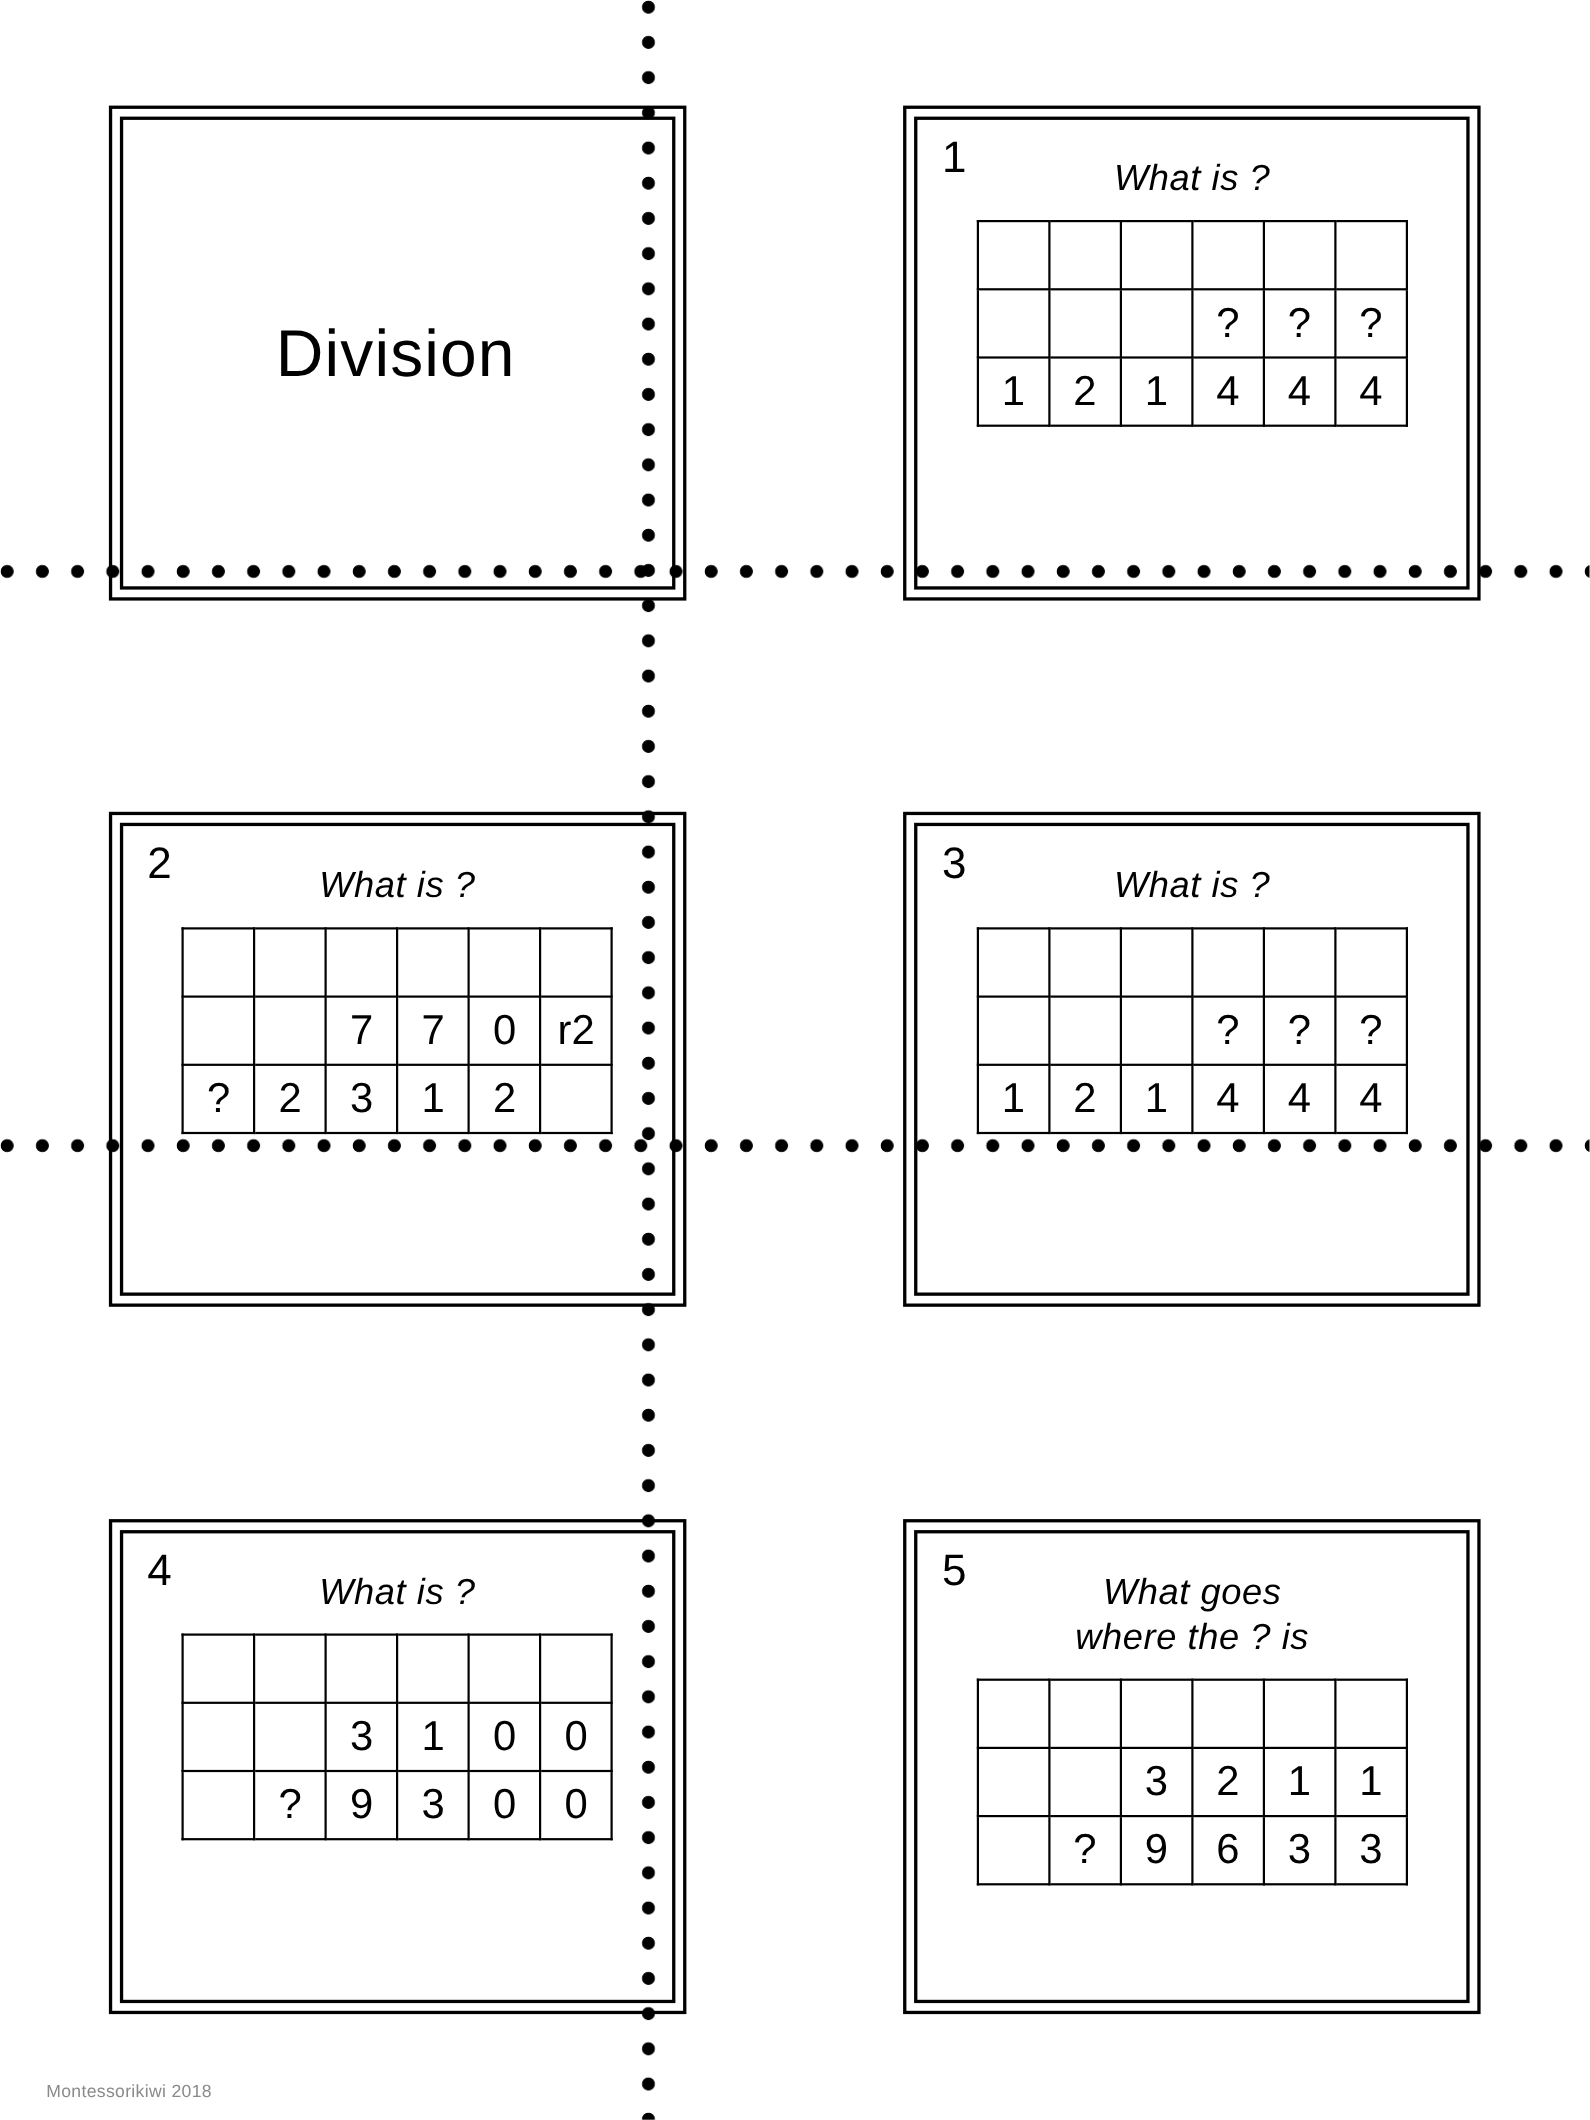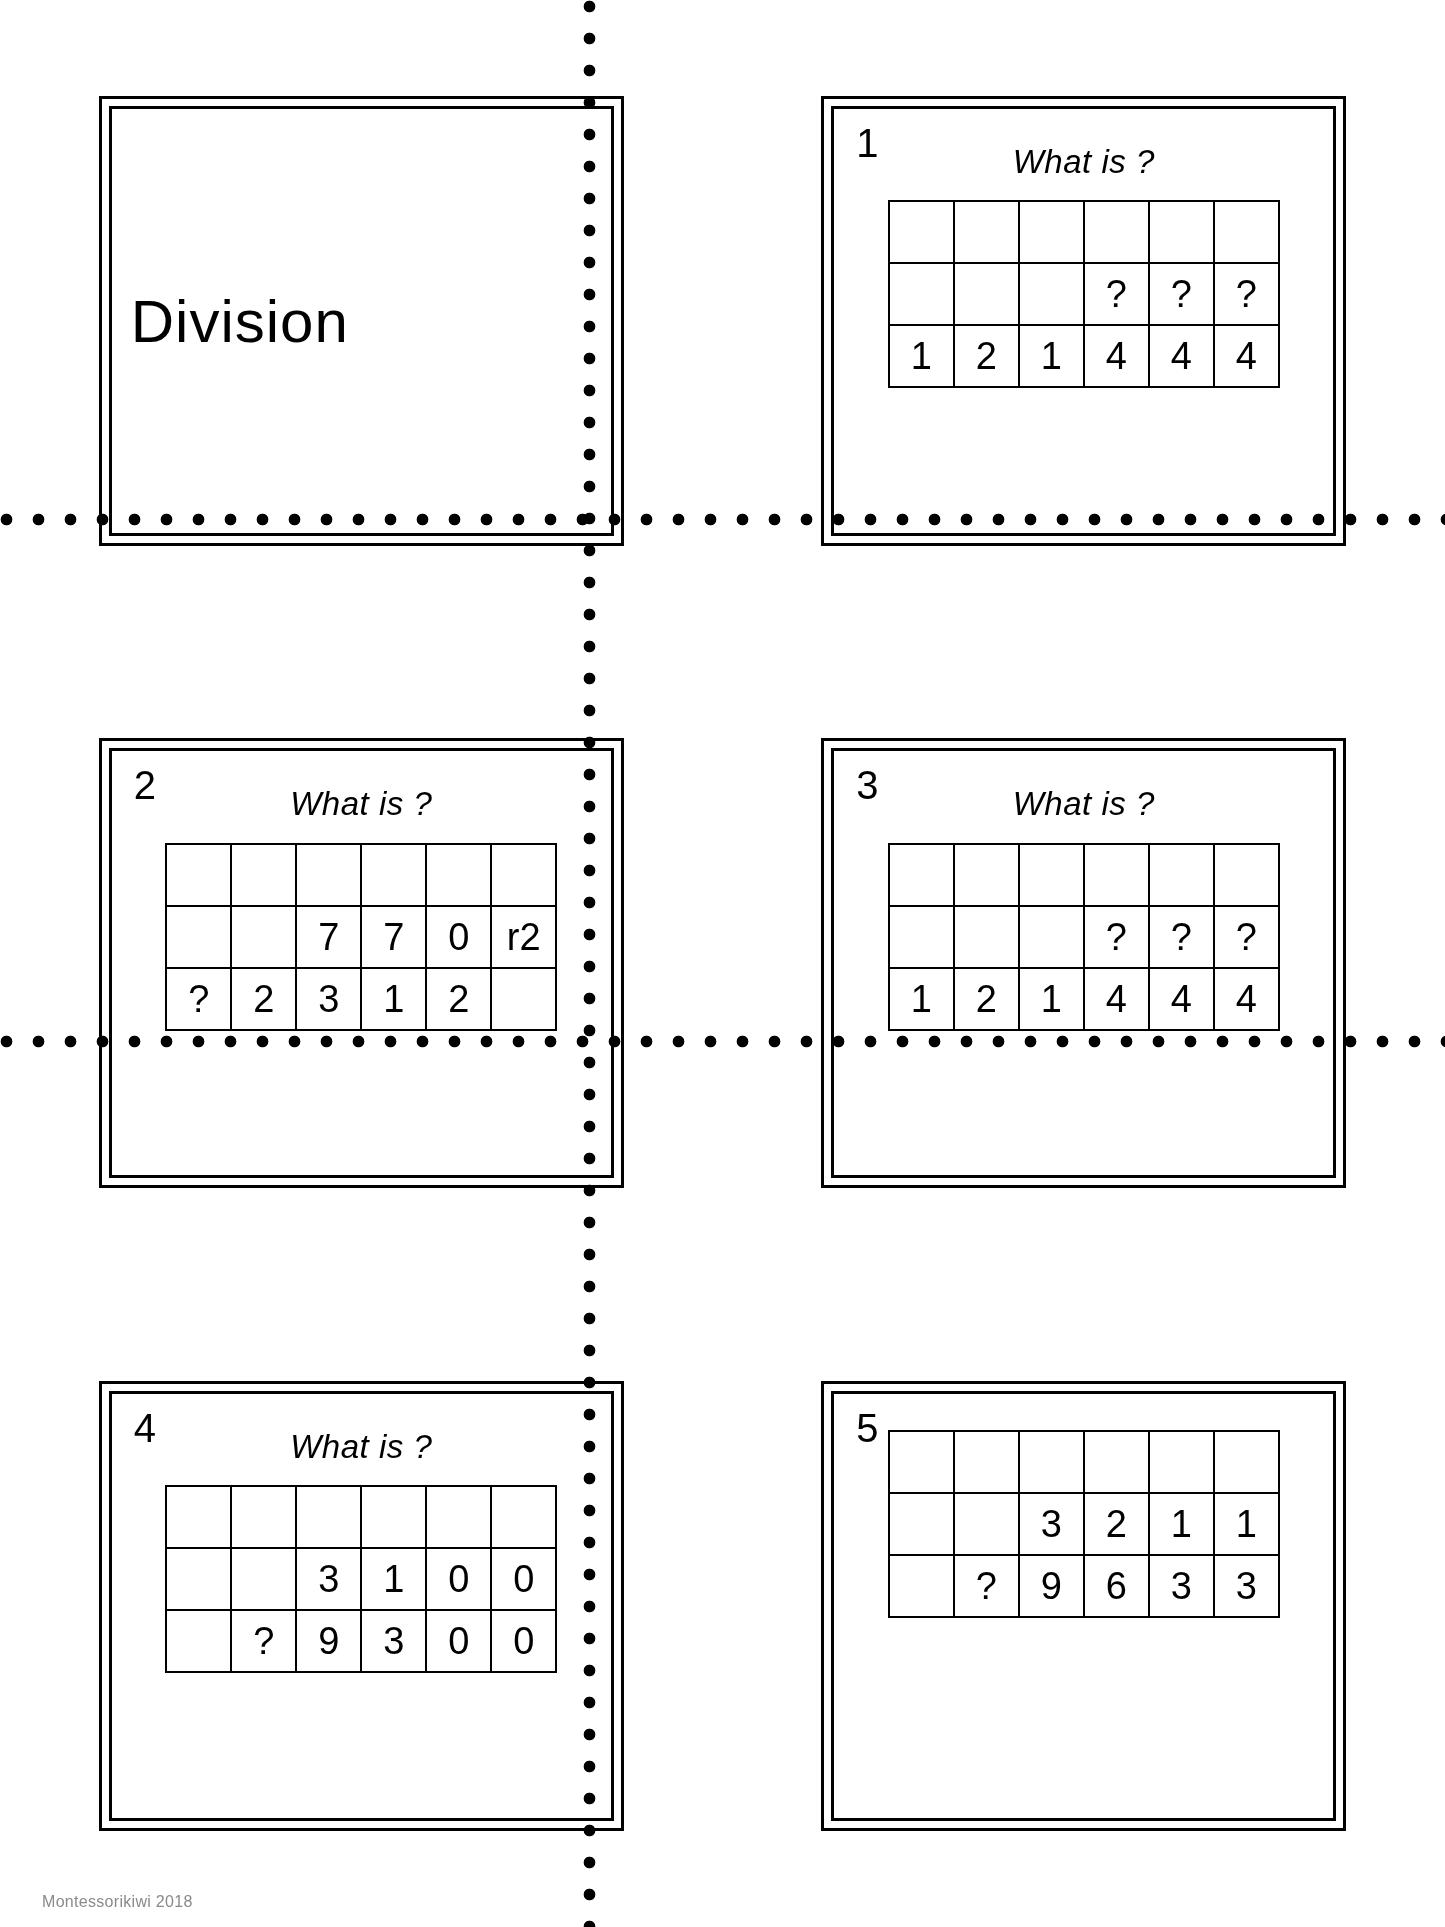--- a/index.html
+++ b/index.html
@@ -68,21 +68,21 @@
     height: 100%;
     border: 3px solid #000;
     position: relative;
     padding: 18px 22px;
   }
 
   
   .title-card-inner {
     display: flex;
     align-items: center;
-    justify-content: flex-start;
+    justify-content: center;
     padding-left: 19px;
   }
   .deck-title {
     font-size: 60px;
     font-weight: 300;
     letter-spacing: 1px;
     color: #000;
     font-family: "Liberation Sans", sans-serif;
   }
 
@@ -320,20 +320,22 @@
             </table>
         </div>
       </div>
     </div>
   </div>
 
   <div class="cell">
     <div class="card">
       <div class="card-inner">
         <div class="card-number">5</div>
+        <div class="prompt">What goes
+where the ? is</div>
         <div class="grid-wrap">
           <table class="divgrid">
               <tbody>
                 <tr>
                   <td class="c-black empty"></td>
                   <td class="c-black empty"></td>
                   <td class="c-black empty"></td>
                   <td class="c-black empty"></td>
                   <td class="c-black empty"></td>
                   <td class="c-black empty"></td>

